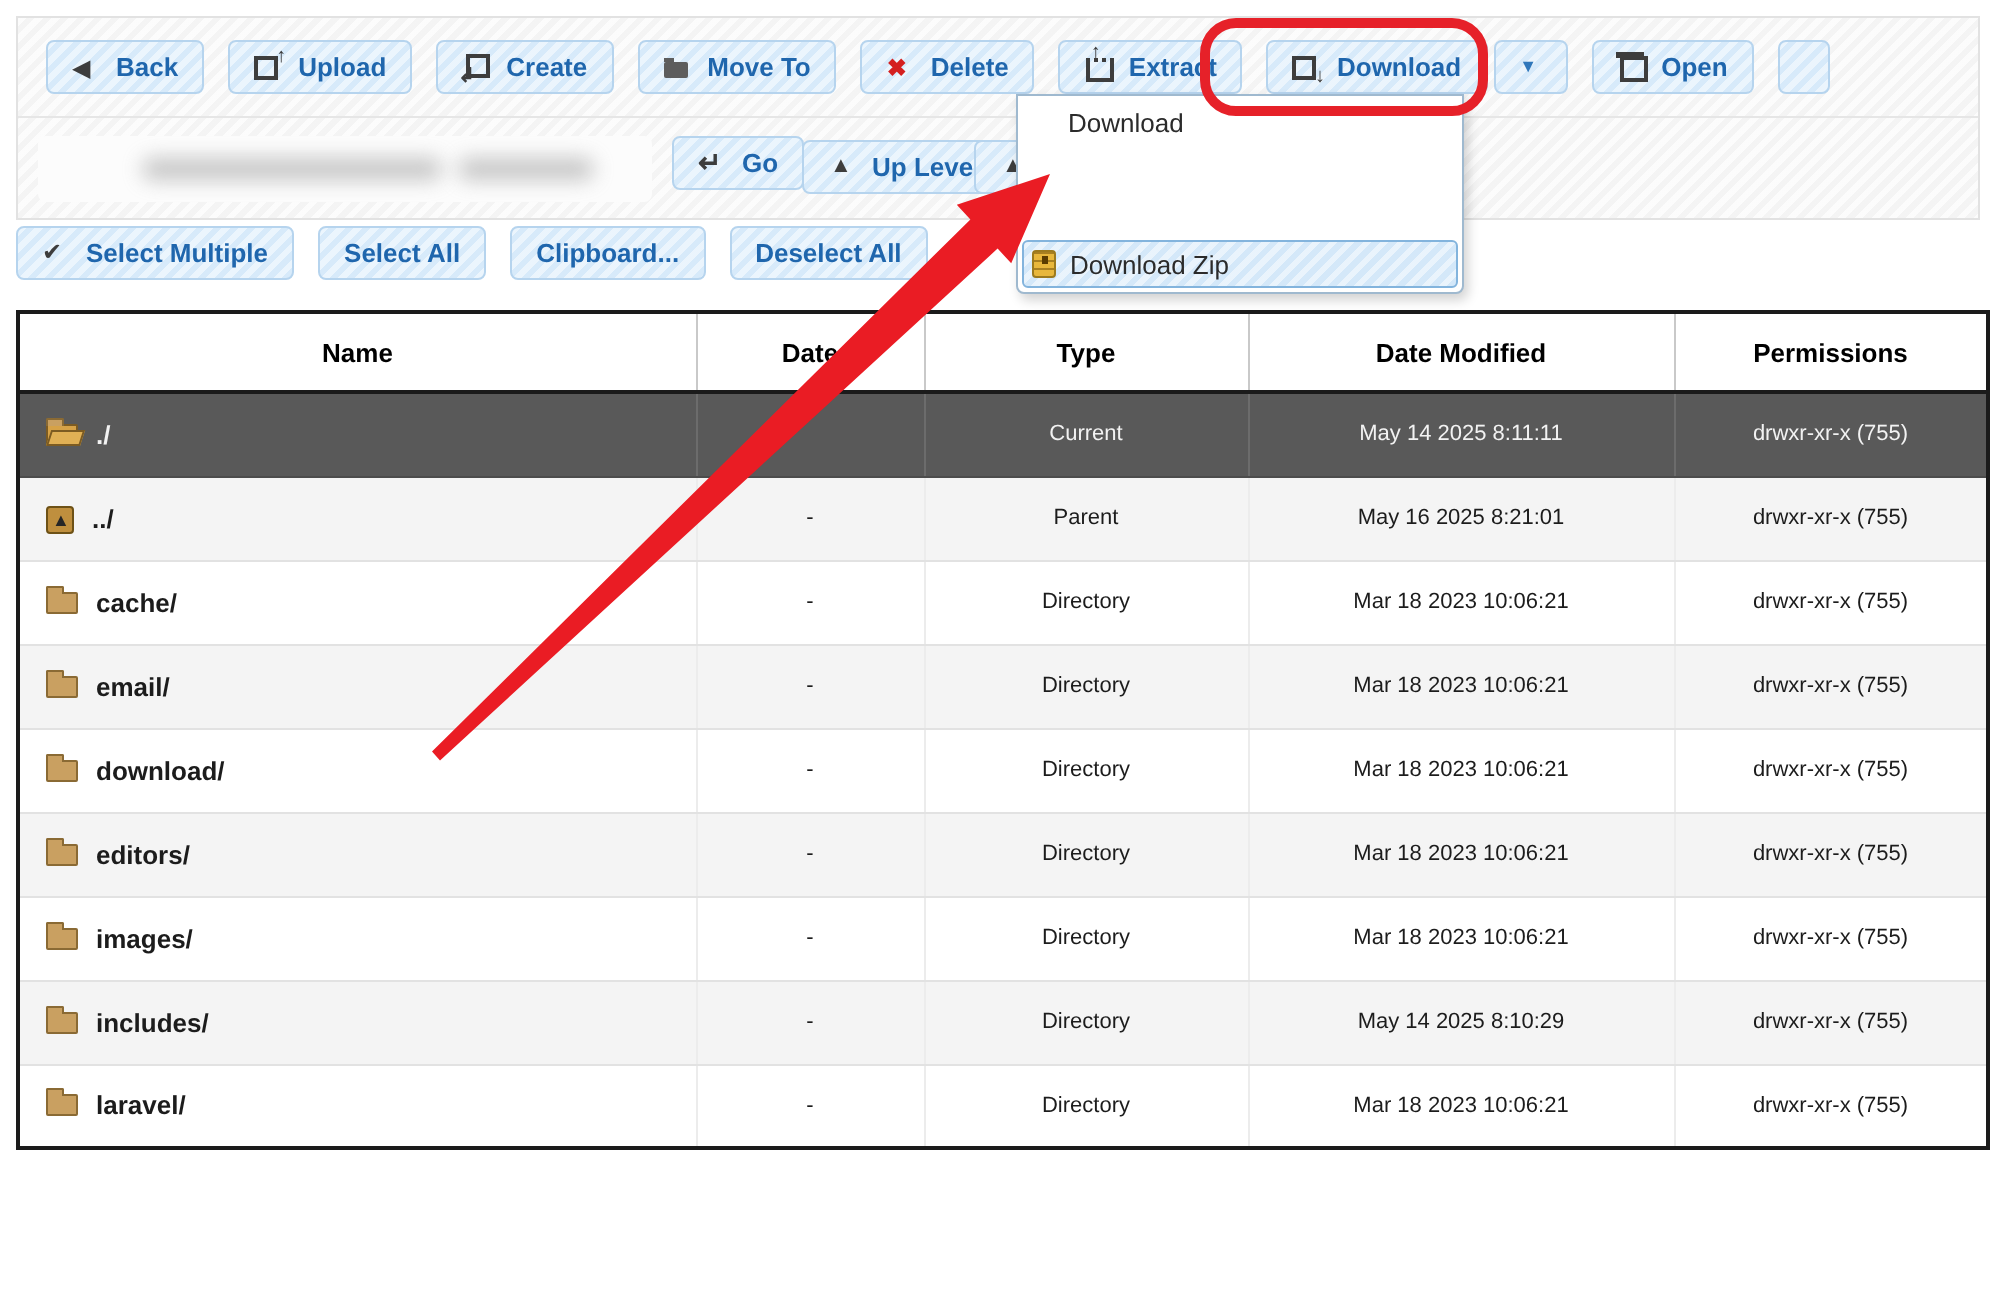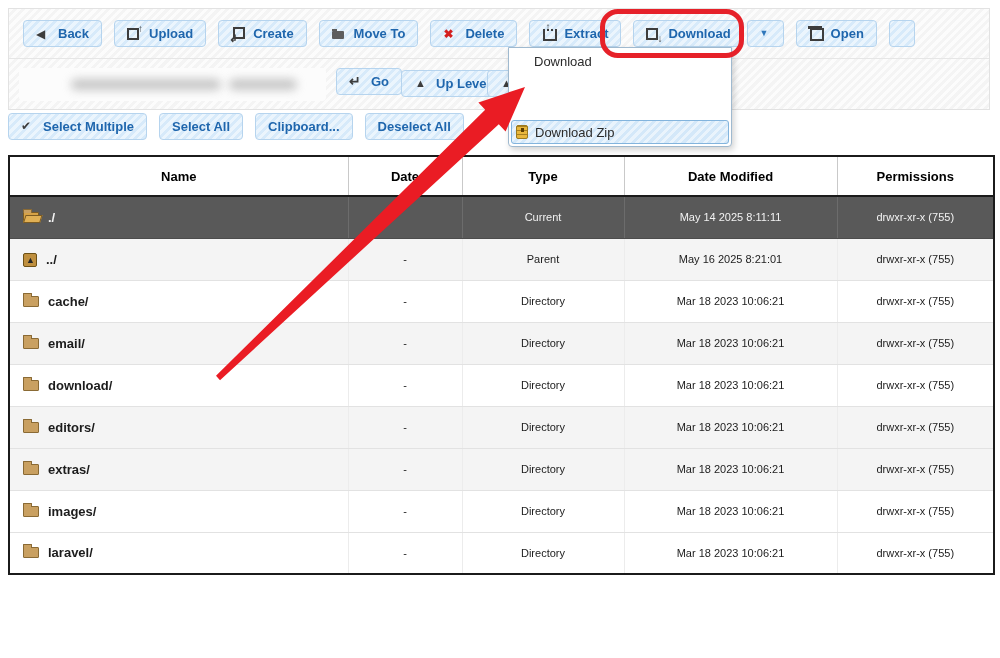--- a/index.html
+++ b/index.html
@@ -253,32 +253,32 @@
         <td>Mar 18 2023 10:06:21</td>
         <td>drwxr-xr-x (755)</td>
       </tr>
       <tr class="alt">
         <td class="name-cell"><span class="fold"></span><span>editors/</span></td>
         <td>-</td>
         <td>Directory</td>
         <td>Mar 18 2023 10:06:21</td>
         <td>drwxr-xr-x (755)</td>
       </tr>
-      <tr class="alt">
-        <td class="name-cell"><span class="fold"></span><span>extras/</span></td>
-        <td>-</td>
-        <td>Directory</td>
-        <td>Mar 18 2023 10:06:21</td>
-        <td>drwxr-xr-x (755)</td>
-      </tr>
       <tr class="">
         <td class="name-cell"><span class="fold"></span><span>images/</span></td>
         <td>-</td>
         <td>Directory</td>
         <td>Mar 18 2023 10:06:21</td>
+        <td>drwxr-xr-x (755)</td>
+      </tr>
+      <tr class="alt">
+        <td class="name-cell"><span class="fold"></span><span>includes/</span></td>
+        <td>-</td>
+        <td>Directory</td>
+        <td>May 14 2025 8:10:29</td>
         <td>drwxr-xr-x (755)</td>
       </tr>
       <tr class="">
         <td class="name-cell"><span class="fold"></span><span>laravel/</span></td>
         <td>-</td>
         <td>Directory</td>
         <td>Mar 18 2023 10:06:21</td>
         <td>drwxr-xr-x (755)</td>
       </tr>
     </tbody>

